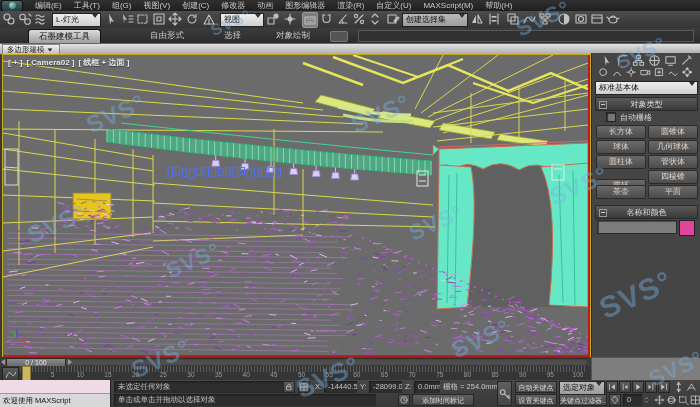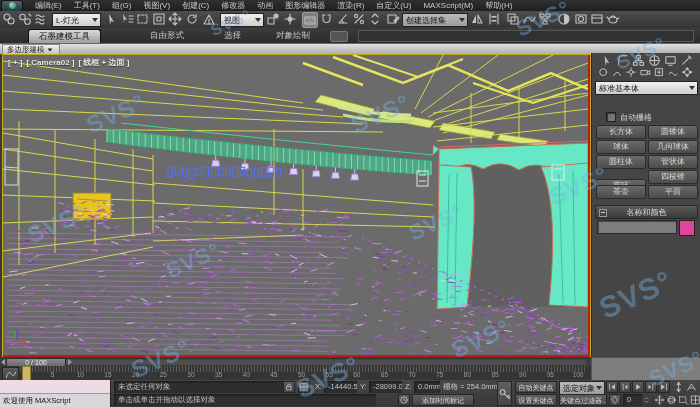--- a/index.html
+++ b/index.html
@@ -9,21 +9,21 @@
   
   #menubar{position:absolute;left:0;top:0;width:700px;height:11px;background:linear-gradient(#303030,#1f1f1f);display:flex;align-items:center;}
   .applogo{width:20px;height:10px;margin-left:1px;border-radius:3px;background:linear-gradient(#4a6a70,#243a40);border:1px solid #111;display:flex;align-items:center;justify-content:center;}
   .applogo-in{width:7px;height:7px;border-radius:50%;background:radial-gradient(circle at 35% 35%,#9fd8c8,#2a6a58);}
   #menu-items{display:flex;height:100%;align-items:center;margin-left:6px;}
   .menu-item{padding:0 6px;font-size:8px;color:#c9c9c9;white-space:nowrap;line-height:11px;}
   
   #toolbar{position:absolute;left:0;top:11px;width:700px;height:17px;background:linear-gradient(#4d4d4d,#343434);border-bottom:1px solid #222;}
   .tbi{position:absolute;top:1px;width:14px;height:14px;padding:0;}
   .tbi.hl{background:#7d7d7d;border:1px solid #999;border-radius:2px;}
-  .combo{position:absolute;top:2px;height:12px;background:linear-gradient(#efefef,#cfcfcf);border:1px solid #222;display:flex;align-items:center;}
+  .combo{position:absolute;top:2px;height:12px;background:linear-gradient(#efefef,#cfcfcf);border:1px solid #222;display:flex;}
   .combo span{flex:1;color:#111;font-size:8px;padding-left:3px;overflow:hidden;white-space:nowrap;}
   .dar{width:0;height:0;border-left:3px solid transparent;border-right:3px solid transparent;border-top:4px solid #333;margin:0 2px;}
   .combo.darkc{background:linear-gradient(#b9b9b9,#9d9d9d);}
   
   #ribbontabs{position:absolute;left:0;top:28px;width:700px;height:15px;background:linear-gradient(#3c3c3c,#2b2b2b);}
   .rtab{position:absolute;top:1px;height:13px;line-height:13px;padding:0 10px;font-size:8.5px;color:#c4c4c4;}
   .rtab.active{background:linear-gradient(#dcdcdc,#9e9e9e);color:#111;border-radius:3px 3px 0 0;border:1px solid #111;border-bottom:none;}
   .rtab-ico{position:absolute;left:330px;top:3px;width:16px;height:9px;background:#555;border:1px solid #777;border-radius:2px;}
   #ribbon-empty{position:absolute;left:358px;top:2px;right:6px;height:10px;border:1px solid #585858;background:#313131;}
   #ribbonstrip{position:absolute;left:0;top:43px;width:700px;height:10px;background:linear-gradient(#e2e2e2,#aeaeae);border-top:1px solid #666;border-bottom:1px solid #555;}
@@ -1416,20 +1416,24 @@
           <circle cx="6" cy="6" r="3"></circle>
           <circle cx="6" cy="1.8" r="1" fill="#c3c3c3"></circle>
           <circle cx="6" cy="10.2" r="1" fill="#c3c3c3"></circle>
           <circle cx="1.8" cy="6" r="1" fill="#c3c3c3"></circle>
           <circle cx="10.2" cy="6" r="1" fill="#c3c3c3"></circle>
         </svg></div>
     <div class="combo cp-combo">
         <span>标准基本体</span>
         <i class="dar"></i>
       </div>
+    <div class="rollout" style="top:44px">
+        <i class="minus"></i>
+        <span>对象类型</span>
+      </div>
     <div id="autogrid-row">
         <span class="cb"></span>
         <span>自动栅格</span>
       </div>
     <div id="prim-grid">
         <div class="prim-btn" style="left: 0px; top: 0px;">长方体</div>
         <div class="prim-btn" style="left: 52px; top: 0px;">圆锥体</div>
         <div class="prim-btn" style="left: 0px; top: 15px;">球体</div>
         <div class="prim-btn" style="left: 52px; top: 15px;">几何球体</div>
         <div class="prim-btn" style="left: 0px; top: 30px;">圆柱体</div>

